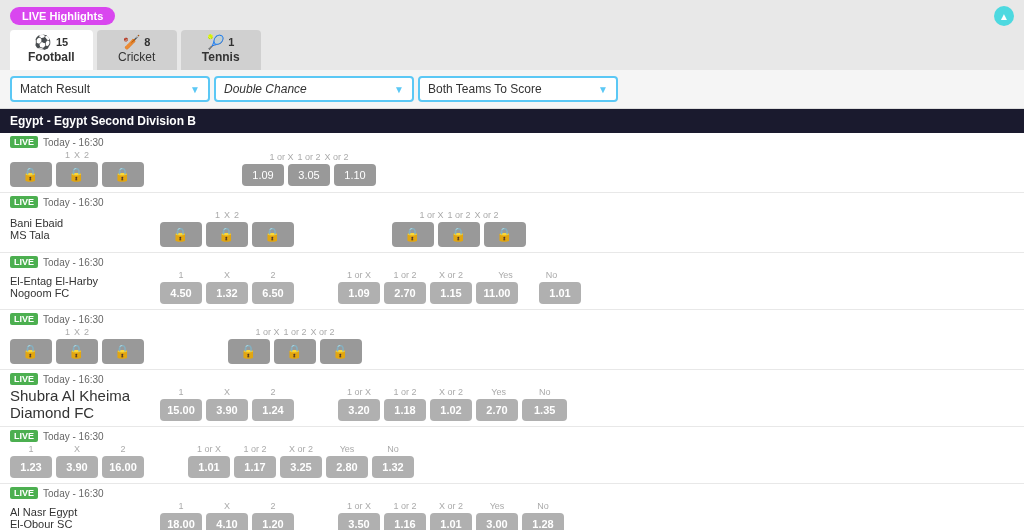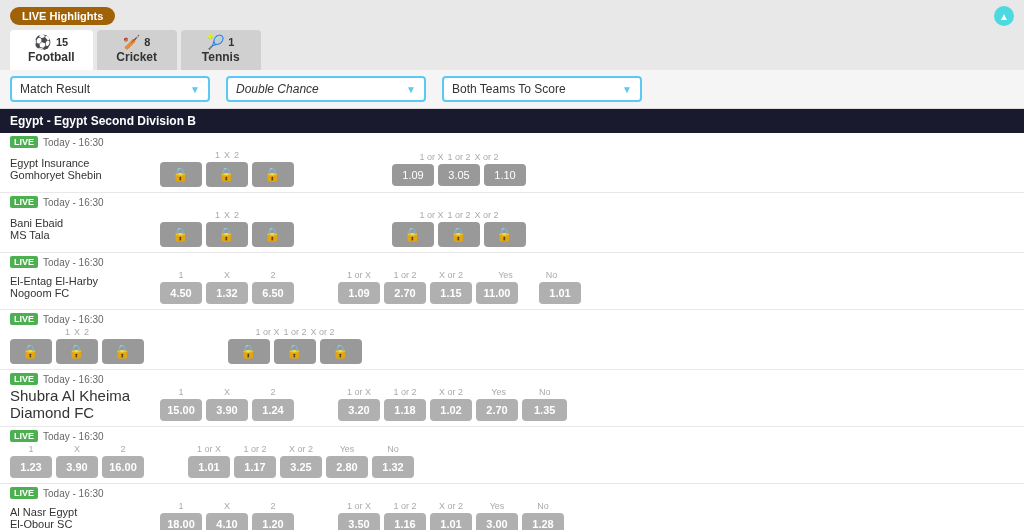--- a/index.html
+++ b/index.html
@@ -4,52 +4,52 @@
   <style>
     * { box-sizing: border-box; margin: 0; padding: 0; }
     body { font-family: Arial, sans-serif; background: #f0f0f0; font-size: 12px; color: #333; width: 1024px; min-height: 530px; overflow: hidden; }
   </style>
 </head>
 <body>
 
 <div>
 
   <div style="background:#e8e8e8; padding:6px 10px 0; display:flex; align-items:center; justify-content:space-between;">
-    <button style="display:inline-flex;align-items:center;background:#a16207;border-radius:12px;padding:3px 12px;font-size:11px;font-weight:bold;color:#fff;border:none;cursor:pointer;">
+    <button style="display:inline-flex;align-items:center;background:#d946ef;border-radius:12px;padding:3px 12px;font-size:11px;font-weight:bold;color:#fff;border:none;cursor:pointer;">
       <span>LIVE Highlights</span>
     </button>
     <div style="background:#4dd9e0;border-radius:50%;width:20px;height:20px;display:flex;align-items:center;justify-content:center;color:white;font-size:10px;cursor:pointer;">▲</div>
   </div>
 
   <div style="display:flex;gap:4px;padding:4px 10px 0;background:#e8e8e8;">
     <div style="display:flex;flex-direction:column;align-items:center;padding:4px 18px 6px;background:white;border-radius:4px 4px 0 0;cursor:pointer;min-width:80px;">
       <div style="display:flex;align-items:center;gap:4px;">
         <span style="font-size:14px;">⚽</span>
         <span style="font-size:11px;color:#333;font-weight:bold;">15</span>
       </div>
       <span style="font-size:12px;font-weight:bold;color:#333;">Football</span>
     </div>
     <div style="display:flex;flex-direction:column;align-items:center;padding:4px 18px 6px;background:#d0d0d0;border-radius:4px 4px 0 0;cursor:pointer;min-width:80px;">
       <div style="display:flex;align-items:center;gap:4px;">
         <span style="font-size:14px;">🏏</span>
         <span style="font-size:11px;color:#333;font-weight:bold;">8</span>
       </div>
-      <span style="font-size:12px;font-weight:bold;color:#333;">Cricket</span>
+      <span style="font-size:12px;font-weight:normal;color:#333;">Cricket</span>
     </div>
     <div style="display:flex;flex-direction:column;align-items:center;padding:4px 18px 6px;background:#d0d0d0;border-radius:4px 4px 0 0;cursor:pointer;min-width:80px;">
       <div style="display:flex;align-items:center;gap:4px;">
         <span style="font-size:14px;">🎾</span>
         <span style="font-size:11px;color:#333;font-weight:bold;">1</span>
       </div>
       <span style="font-size:12px;font-weight:bold;color:#333;">Tennis</span>
     </div>
   </div>
 </div>
 
-<div style="display:flex;gap:16px;padding:6px 10px;background:#f5f5f5;border-bottom:1px solid #ddd;">
+<div style="display:flex;gap:4px;padding:6px 10px;background:#f5f5f5;border-bottom:1px solid #ddd;">
   <div style="display:flex;align-items:center;border:2px solid #5bc8f5;border-radius:4px;padding:4px 8px;background:white;cursor:pointer;min-width:200px;justify-content:space-between;">
     <span style="font-size:12px;">Match Result</span>
     <span style="color:#5bc8f5;font-size:10px;">▼</span>
   </div>
   <div style="display:flex;align-items:center;border:2px solid #5bc8f5;border-radius:4px;padding:4px 8px;background:white;cursor:pointer;min-width:200px;justify-content:space-between;">
     <span style="font-size:12px;font-style:italic;">Double Chance</span>
     <span style="color:#5bc8f5;font-size:10px;">▼</span>
   </div>
   <div style="display:flex;align-items:center;border:2px solid #5bc8f5;border-radius:4px;padding:4px 8px;background:white;cursor:pointer;min-width:200px;justify-content:space-between;">
     <span style="font-size:12px;">Both Teams To Score</span>
@@ -62,24 +62,20 @@
 </div>
 
 <div style="background:#f5f5f5;">
 
   <div style="background:white;border-bottom:1px solid #e8e8e8;padding:3px 10px 5px;">
     <div style="display:flex;align-items:center;gap:5px;margin-bottom:2px;">
       <span style="background:#4CAF50;color:white;font-size:9px;font-weight:bold;padding:1px 4px;border-radius:2px;">LIVE</span>
       <span style="font-size:10px;color:#666;">Today - 16:30</span>
     </div>
     <div style="display:flex;align-items:center;">
-      <div style="width:150px;font-size:11px;">
-        <div>Egypt Insurance</div>
-        <div>Gomhoryet Shebin</div>
-      </div>
       <div style="display:flex;align-items:center;gap:4px;">
         <div style="display:flex;flex-direction:column;align-items:center;">
           <div style="display:flex;gap:4px;font-size:9px;color:#aaa;margin-bottom:2px;">
               <span>1</span>
               <span>X</span>
               <span>2</span>
             </div>
           <div style="display:flex;gap:4px;">
             <button style="background:#999;border:none;border-radius:4px;padding:5px 8px;cursor:pointer;color:white;min-width:42px;">🔒</button>
             <button style="background:#999;border:none;border-radius:4px;padding:5px 8px;cursor:pointer;color:white;min-width:42px;">🔒</button>

